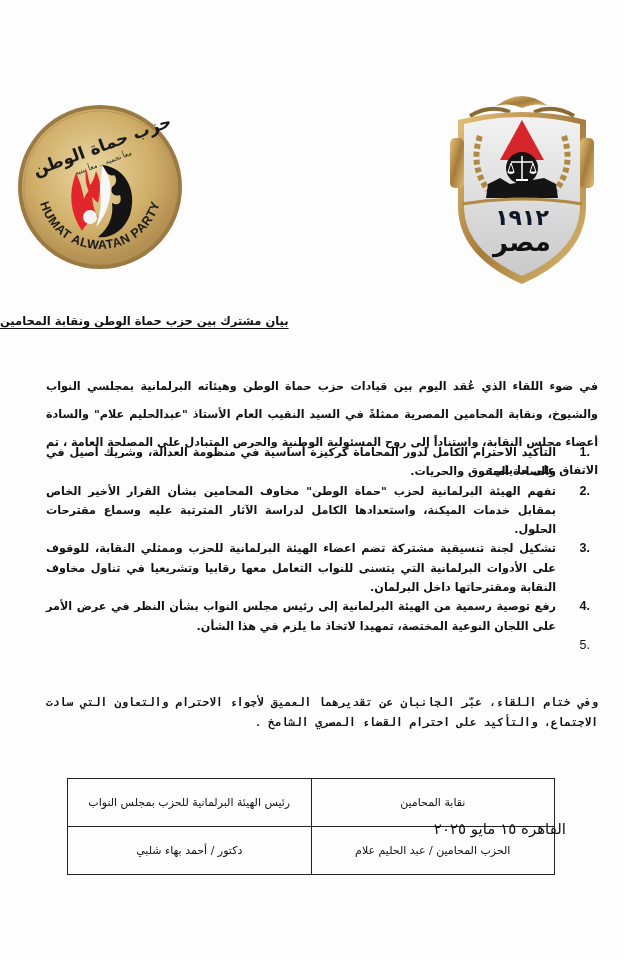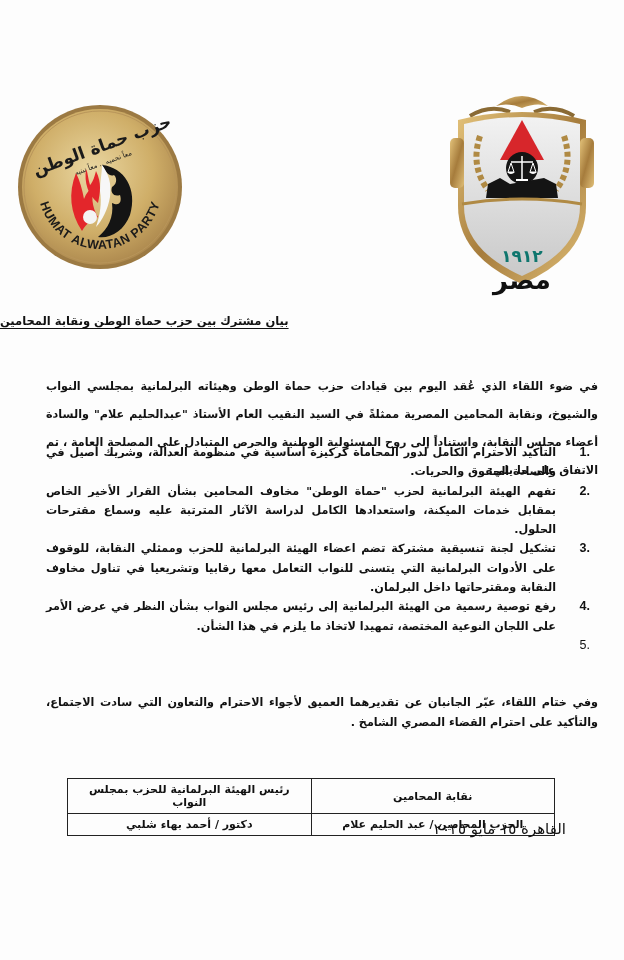--- a/index.html
+++ b/index.html
@@ -37,31 +37,31 @@
     }
     .item-num {
       position: absolute; right: 8px; top: 0; direction: ltr; font-family: "Liberation Sans", sans-serif;
       font-size: 12.5px; font-weight: bold;
     }
     .item-num.light { font-weight: normal; }
 
     
     .closing {
       position: absolute; top: 693px; left: 46px; width: 552px;
-      font-size: 11.2px; font-weight: bold; line-height: 20px; text-align: justify; text-align-last: right;
+      font-size: 11.2px; font-weight: bold; line-height: 20px; text-align: justify; text-align-last: right; font-family: Liberation Mono, monospace;
     }
 
     
     .sig-table {
       position: absolute; top: 778px; left: 67px; width: 488px; border-collapse: collapse;
       direction: rtl;
     }
     .sig-table td {
-      border: 1.5px solid #222; font-size: 11px; font-weight: bold; text-align: center;
-      height: 17px; padding: 4px 4px; width: 50%;
+      border: 1.5px solid #222; font-size: 11px; font-weight: normal; text-align: center;
+      height: 17px; padding: 17px 4px; width: 50%;
     }
 
     
     .date-line {
       position: absolute; top: 820px; right: 58px; font-size: 15px; font-weight: normal; font-family: "DejaVu Sans", sans-serif;
     }
   </style>
 </head>
 <body>
 
@@ -131,21 +131,21 @@
     <line x1="71" y1="76" x2="93" y2="76" stroke="#fff" stroke-width="1.5"></line>
     <path d="M68 86 L71 77 L74 86 Z" fill="none" stroke="#fff" stroke-width="1"></path>
     <path d="M90 86 L93 77 L96 86 Z" fill="none" stroke="#fff" stroke-width="1"></path>
     <path d="M67 86 Q71 90 75 86 Z" fill="#fff"></path>
     <path d="M89 86 Q93 90 97 86 Z" fill="#fff"></path>
     <rect x="76" y="93" width="12" height="2" fill="#fff"></rect>
 
     <path d="M22 118 Q82 108 142 118" stroke="#b08a44" stroke-width="3" fill="none"></path>
   </svg>
   <div style="position:absolute;left:0;top:120px;width:164px;text-align:center;direction:rtl;">
-    <div style="font-family:'DejaVu Sans',sans-serif;font-weight:bold;font-size:17px;line-height:24px;color:#0f766e;margin-top:38px;">١٩١٢</div>
+    <div style="font-family:'DejaVu Sans',sans-serif;font-weight:bold;font-size:22px;line-height:24px;color:#0f172a;">١٩١٢</div>
     <div style="font-family:'DejaVu Sans',sans-serif;font-weight:bold;font-size:26px;line-height:24px;color:#111;">مصر</div>
   </div>
 </div>
 
 <div class="doc-title">بيان مشترك بين حزب حماة الوطن ونقابة المحامين</div>
 
 <p class="intro">في ضوء اللقاء الذي عُقد اليوم بين قيادات حزب حماة الوطن وهيئاته البرلمانية بمجلسي النواب والشيوخ، ونقابة المحامين المصرية ممثلةً في السيد النقيب العام الأستاذ "عبدالحليم علام" والسادة أعضاء مجلس النقابة، واستناداً إلى روح المسئولية الوطنية والحرص المتبادل على المصلحة العامة ، تم الاتفاق على ما يلي:</p>
 
 <ol class="items">
   <li class="item" style="min-height:38.6px;">

